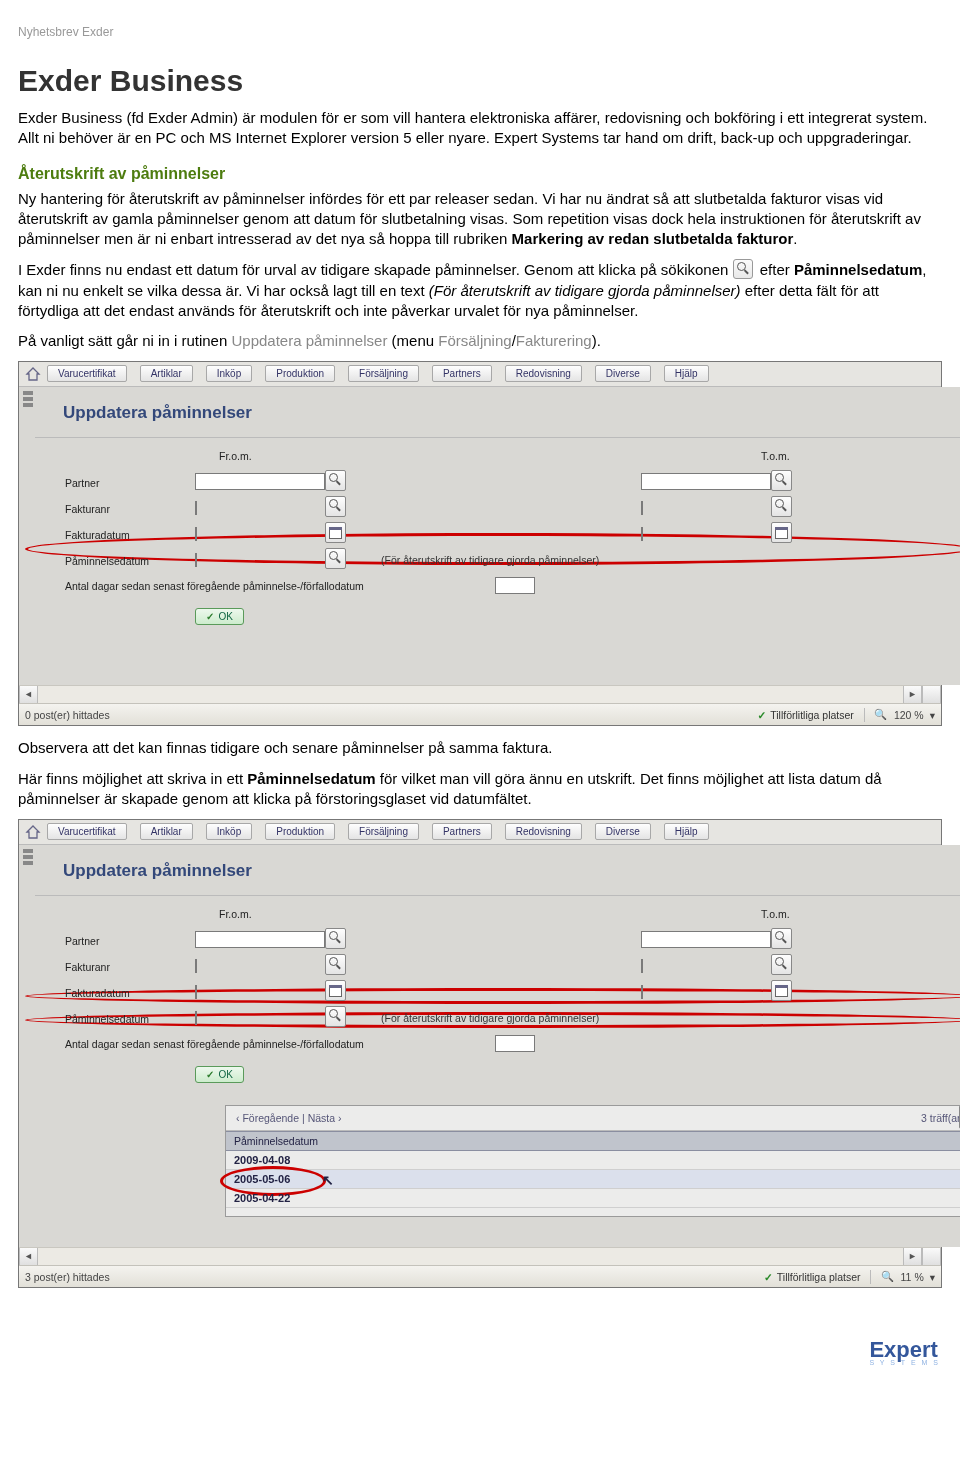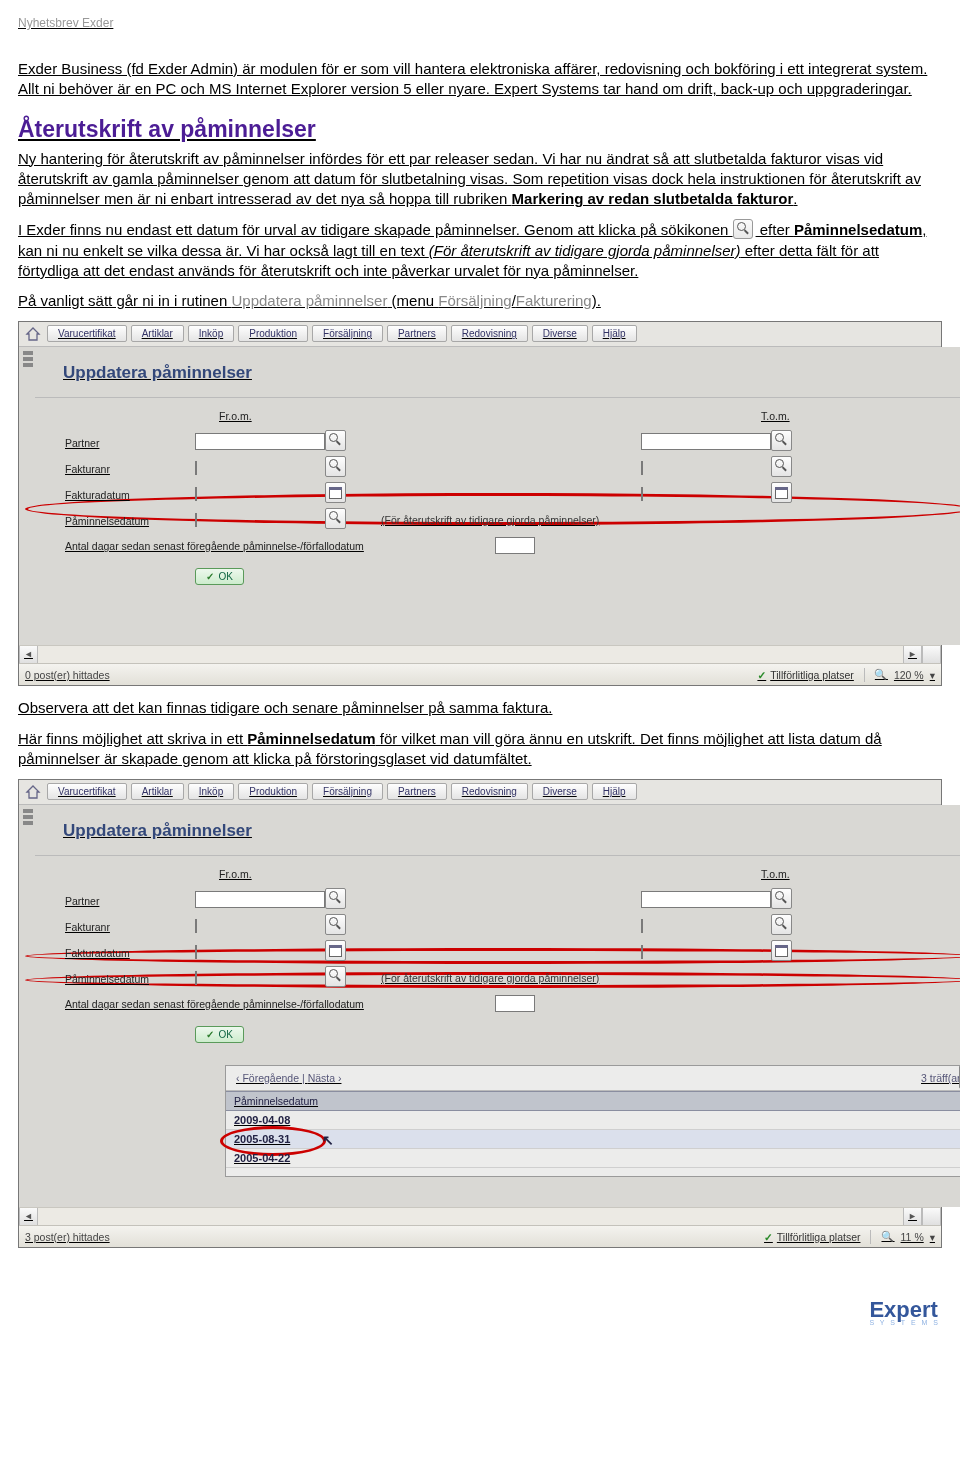--- a/index.html
+++ b/index.html
@@ -5,38 +5,37 @@
   body {
     margin: 0;
     padding: 0;
     font-family: Arial, Helvetica, sans-serif;
     font-size: 15px;
     color: #000;
     background: #fff;
     width: 960px;
   }
   .page {
-    padding: 8px 18px 30px 18px;
-    text-decoration: underline;
+    padding: 17px 18px 30px 18px;
   }
   .doc-header {
     font-size: 12px;
     color: #999;
     padding: 8px 0 25px 0;
   }
   h1 {
     font-size: 30px;
     font-weight: bold;
     color: #333;
     margin: 0 0 10px 0;
   }
   h2 {
-    font-size: 23px;
+    font-size: 16px;
     font-weight: bold;
-    color: #4c1d95;
+    color: #4d7c0f;
     margin: 16px 0 6px 0;
   }
   p {
     margin: 4px 0 10px 0;
     line-height: 1.35;
   }
   .grey-link {
     color: #888;
   }
   b { font-weight: bold; }
@@ -88,21 +87,21 @@
     border-bottom: 1px solid #bbb;
   }
   .home-btn {
     width: 16px; height: 14px;
     position: relative;
     margin-top: 2px;
   }
   .home-btn svg { display:block; }
   .menu-row {
     display: flex;
-    gap: 4px;
+    gap: 13px;
     flex: 1;
     padding-bottom: 4px;
   }
   .menu-item {
     background: linear-gradient(#fefefe,#e4e4e4);
     border: 1px solid #a8a8a8;
     border-radius: 2px;
     padding: 2px 10px;
     font-size: 10px;
     color: #336;
@@ -349,20 +348,21 @@
   }
   .page-wrap { position: relative; padding-bottom: 42px;}
 </style>
 </head>
 <body>
 
 <div class="page-wrap">
 <div class="page">
   <div class="doc-header">Nyhetsbrev Exder</div>
 
+  <h1>Exder Business</h1>
   <p>Exder Business (fd Exder Admin) är modulen för er som vill hantera elektroniska affärer, redovisning och bokföring i ett integrerat system. Allt ni behöver är en PC och MS Internet Explorer version 5 eller nyare. Expert Systems tar hand om drift, back-up och uppgraderingar.</p>
 
   <h2>Återutskrift av påminnelser</h2>
 
   <p>
     <span>Ny hantering för återutskrift av påminnelser infördes för ett par releaser sedan. Vi har nu ändrat så att slutbetalda fakturor visas vid återutskrift av gamla påminnelser genom att datum för slutbetalning visas. Som repetition visas dock hela instruktionen för återutskrift av påminnelser men är ni enbart intresserad av det nya så hoppa till rubriken </span><b>Markering av redan slutbetalda fakturor</b><span>.</span>
   </p>
 
   <p>
     <span>I Exder finns nu endast ett datum för urval av tidigare skapade påminnelser. Genom att klicka på sökikonen </span><span class="mag-icon-inline"></span><span> efter </span><b>Påminnelsedatum</b><span>, kan ni nu enkelt se vilka dessa är. Vi har också lagt till en text </span><i>(För återutskrift av tidigare gjorda påminnelser)</i><span> efter detta fält för att förtydliga att det endast används för återutskrift och inte påverkar urvalet för nya påminnelser.</span>
@@ -574,21 +574,21 @@
                 <span>
                   <span>‹ Föregående</span>
                   <span> | </span>
                   <span>Nästa ›</span>
                 </span>
                 <span>3 träff(ar)</span>
               </div>
               <div class="popup-headcell">Påminnelsedatum</div>
               <div class="popup-row">2009-04-08</div>
               <div class="popup-row sel">
-                <span>2005-08-31</span>
+                <span>2005-05-06</span>
                 <span class="ellipse small" style="left:-6px; top:-4px;"></span>
                 <span class="cursor" style="left:96px; top:2px;">↖</span>
               </div>
               <div class="popup-row">2005-04-22</div>
             </div>
           </div>
           <div style="height:20px;"></div>
         </div>
       </div>
     </div>

